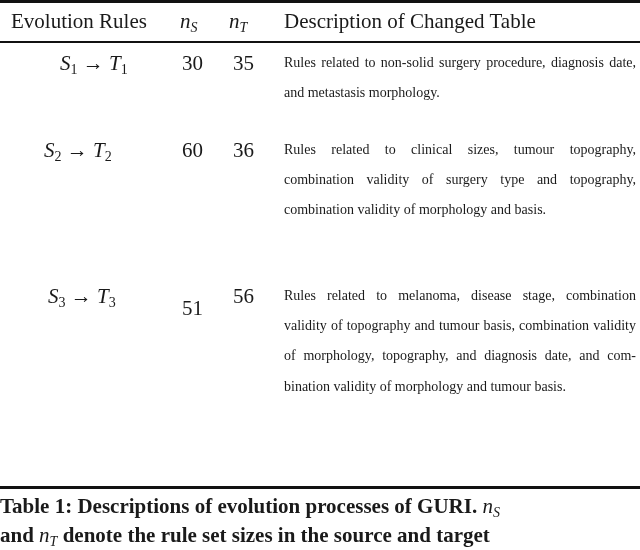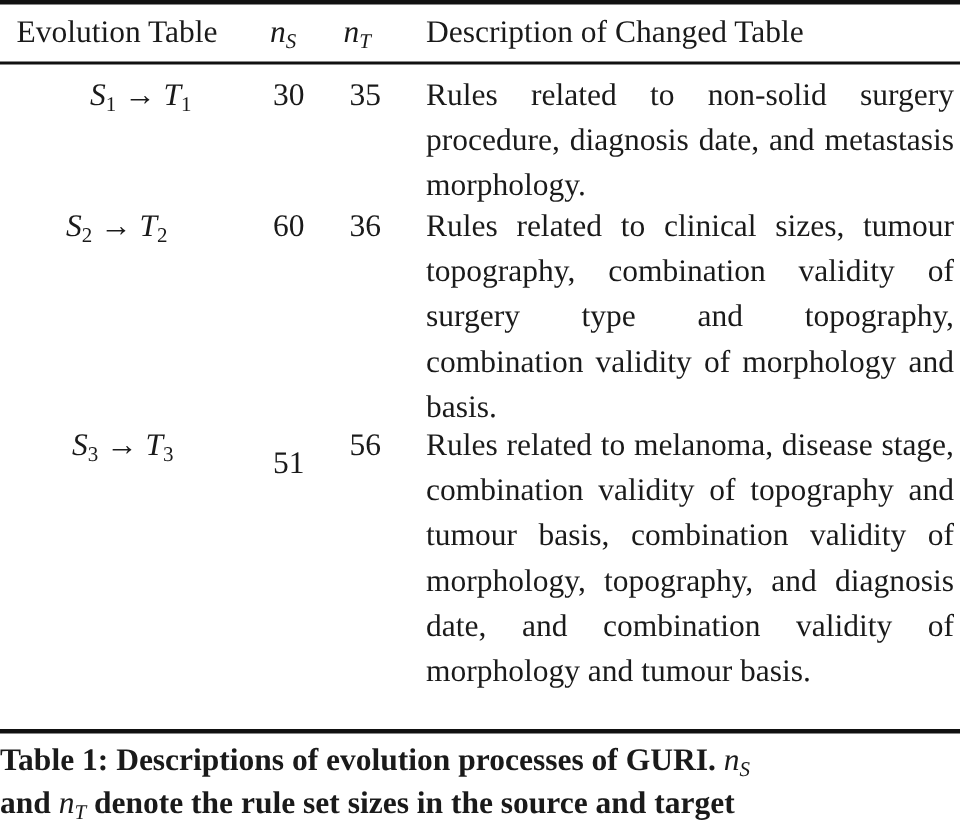--- a/index.html
+++ b/index.html
@@ -7,33 +7,33 @@
          font-family: "Liberation Serif", "DejaVu Serif", serif; color: #1a1a1a; }
   .rule { position: absolute; left: 0; width: 640px; background: #111; }
   .rule.top { top: 0px; height: 3px; }
   .rule.mid { top: 41px; height: 2px; }
   .rule.bot { top: 486px; height: 3px; }
   .hdr { position: absolute; top: 8px; font-size: 21px; line-height: 26px; white-space: nowrap; }
   .cell { position: absolute; font-size: 21px; line-height: 30px; white-space: nowrap; }
   .math { font-style: italic; text-align: right; }
   .math sub { font-size: 14px; vertical-align: -4px; font-style: normal; line-height: 0; }
   .math sub.it { font-style: italic; }
-  .desc { position: absolute; left: 284px; width: 352px; font-size: 21px; line-height: 30.2px;
+  .desc { position: absolute; left: 284px; width: 352px; font-size: 14px; line-height: 30.2px;
           text-align: justify; hyphens: manual; }
   .caption { position: absolute; left: 0; top: 492px; width: 504px; font-weight: bold;
              font-size: 21px; line-height: 29px; }
   .caption .math { font-weight: normal; }
 </style>
 </head>
 <body>
 
 <div>
   <div class="rule top"></div>
 
-  <div class="hdr" style="left:11px;">Evolution Table</div>
+  <div class="hdr" style="left:11px;">Evolution Rules</div>
   <div class="hdr math" style="left:180px;"><span>n</span><sub class="it">S</sub></div>
   <div class="hdr math" style="left:229px;"><span>n</span><sub class="it">T</sub></div>
   <div class="hdr" style="left:284px;">Description of Changed Table</div>
 
   <div class="rule mid"></div>
 
   <div>
     <div class="cell math" style="left:60px; top:48px;"><span>S</span><sub>1</sub> <span style="font-style:normal">→</span> <span>T</span><sub>1</sub></div>
     <div class="cell" style="left:182px; top:48px;">30</div>
     <div class="cell" style="left:233px; top:48px;">35</div>

